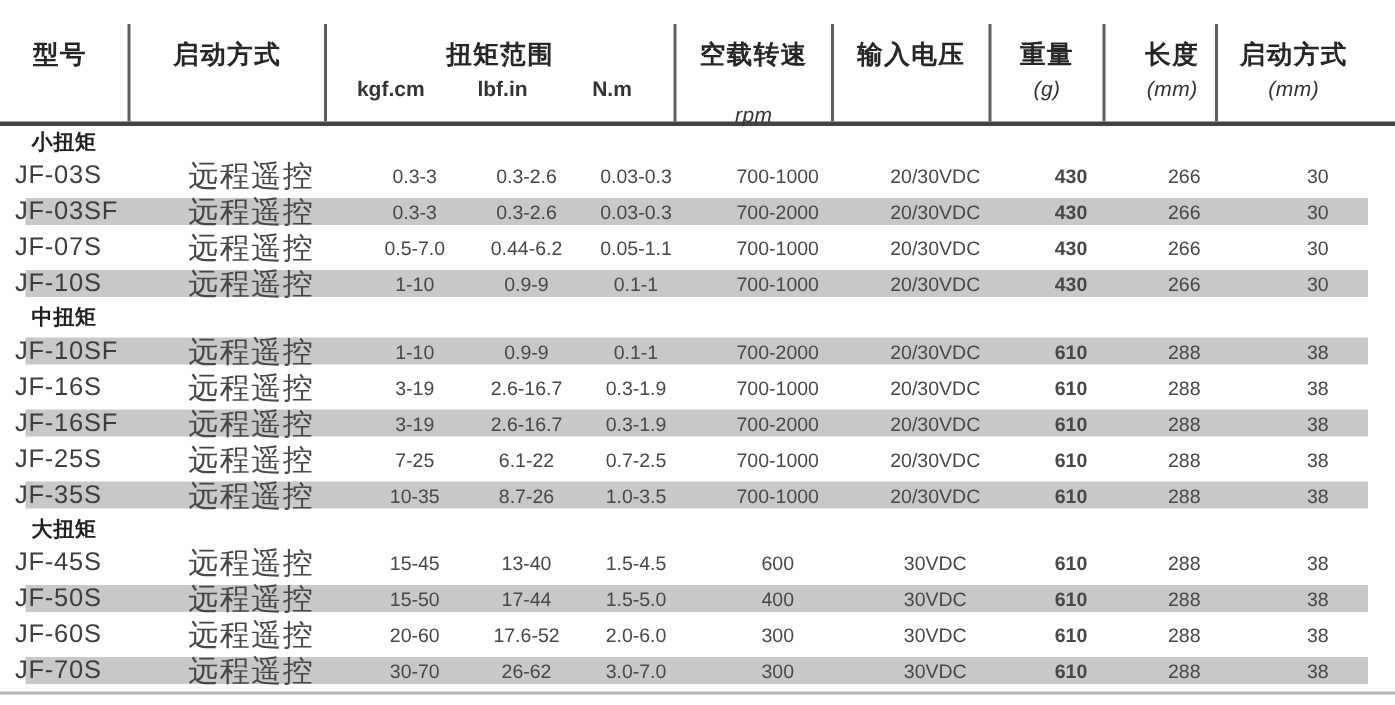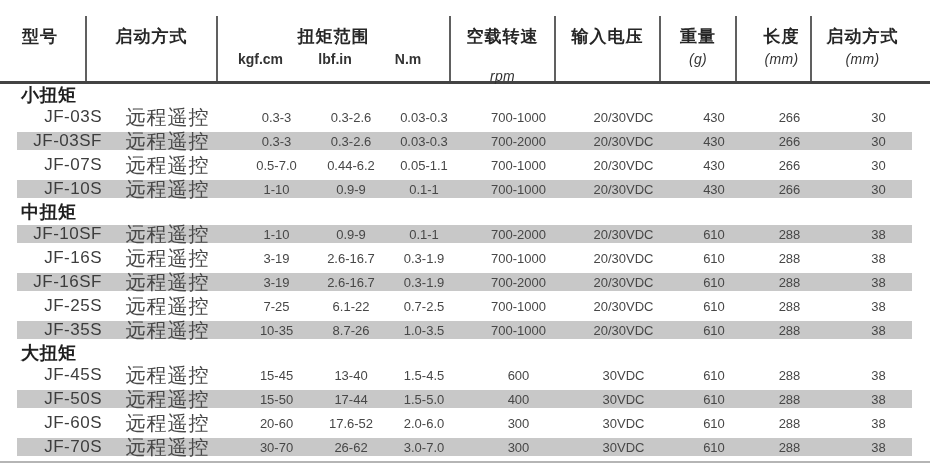--- a/index.html
+++ b/index.html
@@ -34,32 +34,32 @@
   .col-start{width:131px;}
   .col-torque{width:233px;}
   .col-speed{width:105px;gap:17px;}
   .col-volt{width:105px;border-radius:14px;}
   .col-weight{width:76px;}
   .col-length{width:75px;padding-left:16px;}
   .col-grip{width:103px;}
 
   
   .group-label{height:21px;display:flex;align-items:center;padding-left:21px;
-               font-size:18px;font-weight:bold;color:#1f1f1f;letter-spacing:.5px;}
+               font-size:14px;font-weight:bold;color:#1f1f1f;letter-spacing:.5px;}
   .data-row{position:relative;height:24px;display:flex;align-items:center;}
   .data-row.shaded::before{content:"";position:absolute;left:17px;right:18px;top:3px;bottom:3px;
                            background:var(--shaded);}
   .cell{position:relative;z-index:1;box-sizing:border-box;text-align:center;
         font-size:13px;color:var(--body-text);white-space:nowrap;}
-  .cell.model{width:102px;text-align:right;padding-left:24px;font-size:17px;
+  .cell.model{width:102px;text-align:left;padding-left:10px;font-size:17px;
               color:var(--model-text);letter-spacing:.5px;}
   .cell.start{width:131px;font-size:20px;letter-spacing:1px;}
   .cell.kgf{width:87px;} .cell.lbf{width:62px;} .cell.nm{width:84px;}
   .cell.speed{width:105px;} .cell.volt{width:105px;}
-  .cell.weight{width:76px;} .cell.length{width:75px;} .cell.grip{width:103px;}
+  .cell.weight{width:76px;font-weight:bold;} .cell.length{width:75px;} .cell.grip{width:103px;}
 
   .bottom-rule{height:2px;background:var(--bottom);margin-top:2px;}
 </style>
 </head>
 <body>
 
 <div class="sheet">
 
   <div class="header">
     <div class="hcol col-model">

